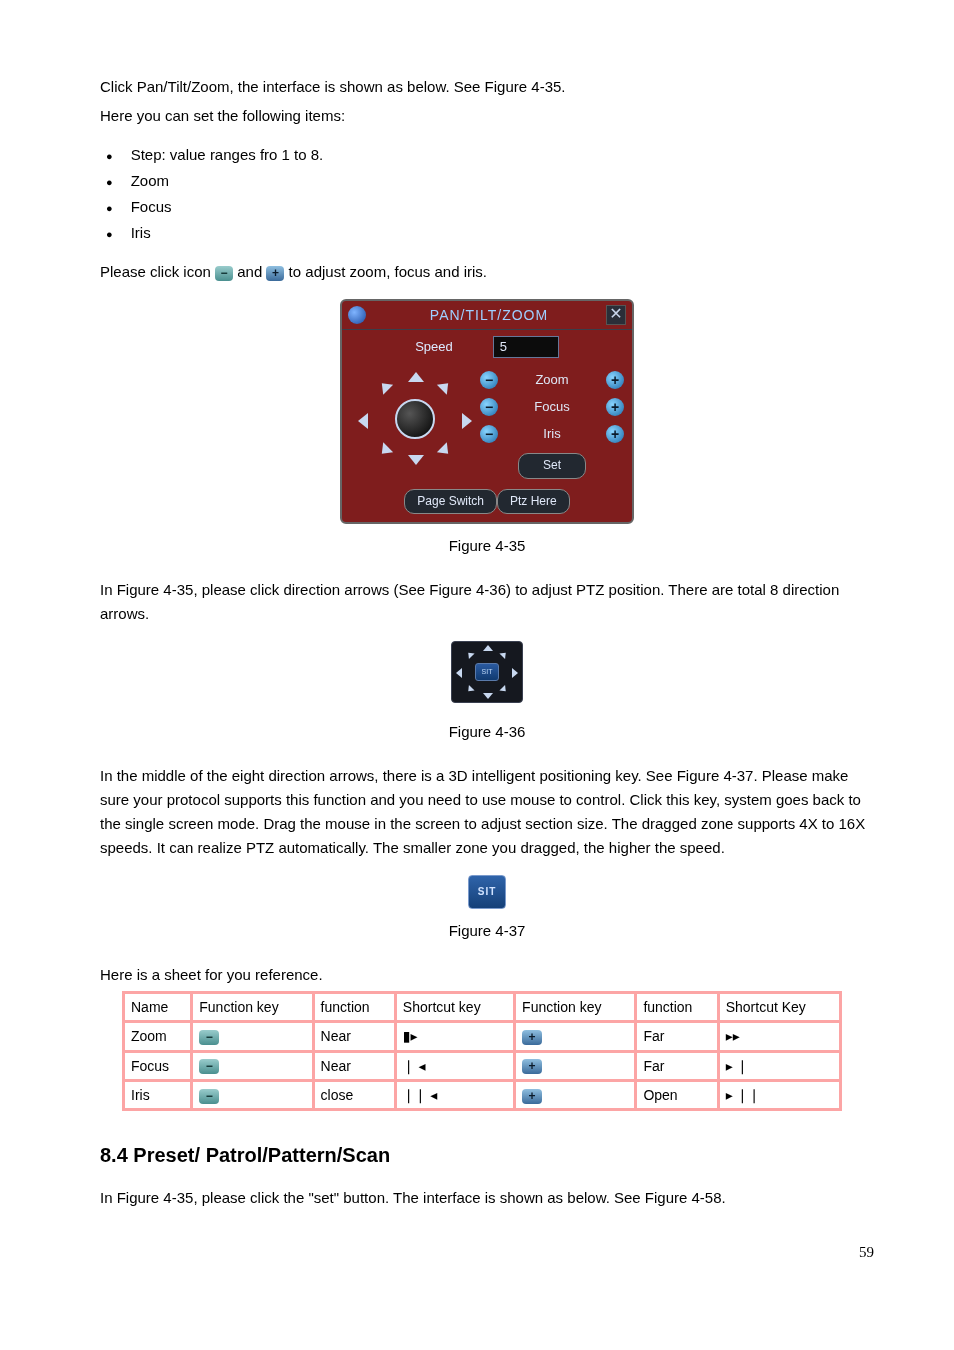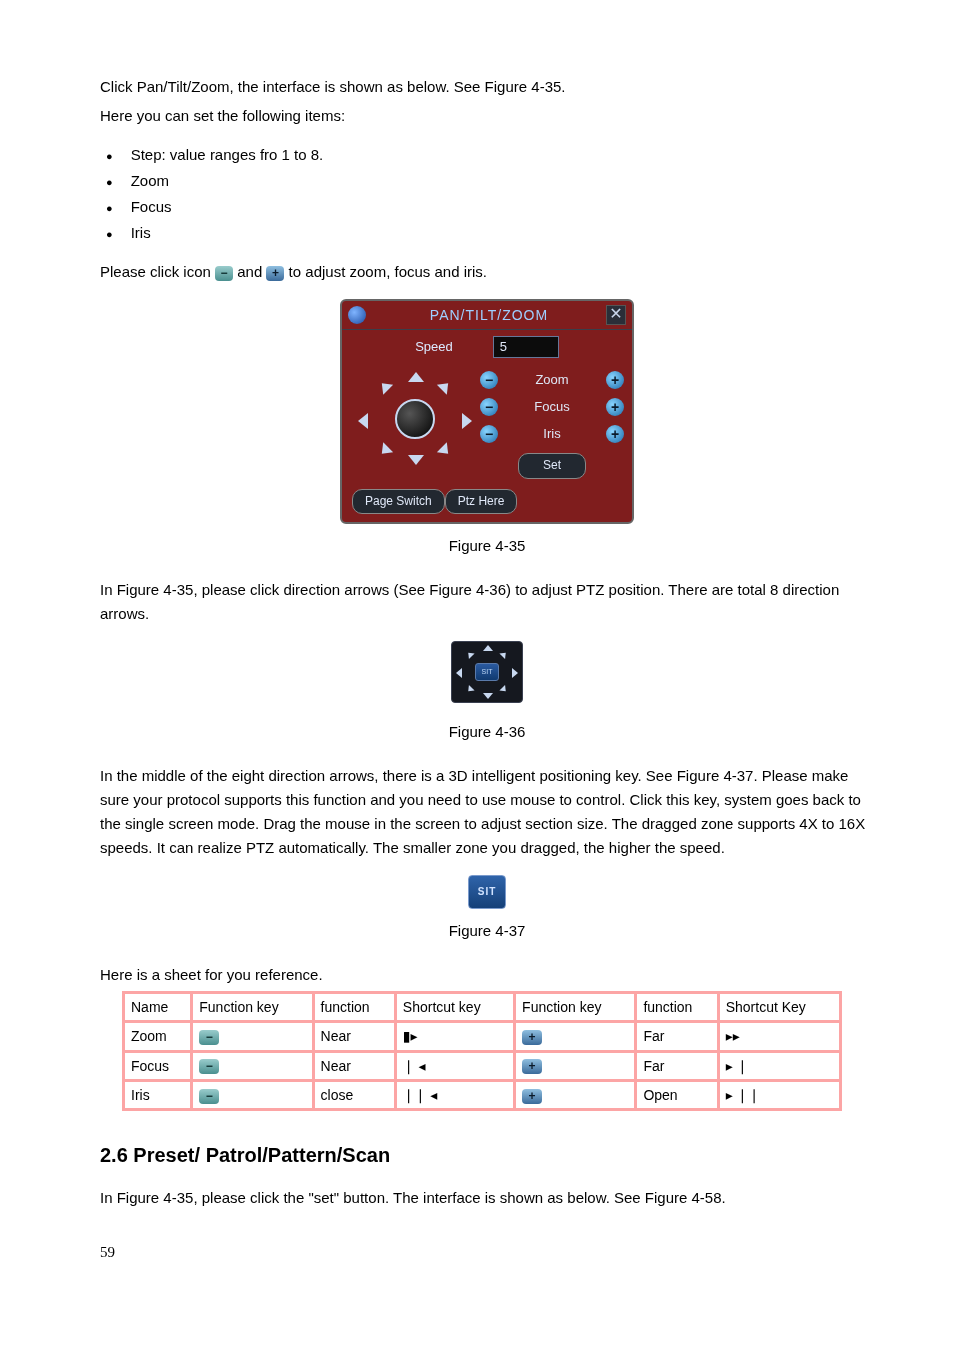--- a/index.html
+++ b/index.html
@@ -175,21 +175,21 @@
     font-size: 12px;
     padding: 2px 12px;
     border: 1px solid #888;
     border-radius: 10px;
     background: #222830;
     text-align: center;
   }
   .set-row { text-align:center; margin-top:2px; }
   .bottom-row {
     display: flex;
-    justify-content: flex-start;
+    justify-content: center;
     margin-top: 6px;
     padding: 0 10px;
   }
 
   .dpad-thumb-wrap { text-align:center; margin: 10px 0 2px; }
   .dpad-thumb {
     display:inline-block;
     width: 70px; height: 60px;
     background: #15181f;
     border: 1px solid #3a4050;
@@ -246,20 +246,21 @@
   .mr-minus { background: linear-gradient(#9cc,#4a8f8f); color:#0a2a2a; }
   .mr-plus  { background: linear-gradient(#8fbfe0,#3a6a9a); color:#0a1a2a; }
 
   h2.section {
     font-family: Arial, sans-serif;
     font-size: 20px;
     font-weight: bold;
     margin: 28px 0 10px 0;
   }
   .page-num {
+    text-align: right;
     font-family: "Times New Roman", serif;
     font-size: 15px;
     margin-top: 30px;
   }
 </style>
 </head>
 <body>
 
 <p>Click Pan/Tilt/Zoom, the interface is shown as below. See Figure 4-35.</p>
 <p style="margin-top:-10px">Here you can set the following items:</p>
@@ -422,16 +423,16 @@
     <td>❘❘ ◂</td>
     <td><span class="cell-icon">
             <span class="mini-round mr-plus">+</span>
           </span></td>
     <td>Open</td>
     <td>▸ ❘❘</td>
   </tr>
 </tbody>
   </table>
 
-<h2 class="section">2.6  Preset/ Patrol/Pattern/Scan</h2>
+<h2 class="section">8.4  Preset/ Patrol/Pattern/Scan</h2>
 <p>In  Figure 4-35, please click the "set" button. The interface is shown as below. See Figure 4-58.</p>
 
 <div class="page-num">59</div>
 
 </body></html>

